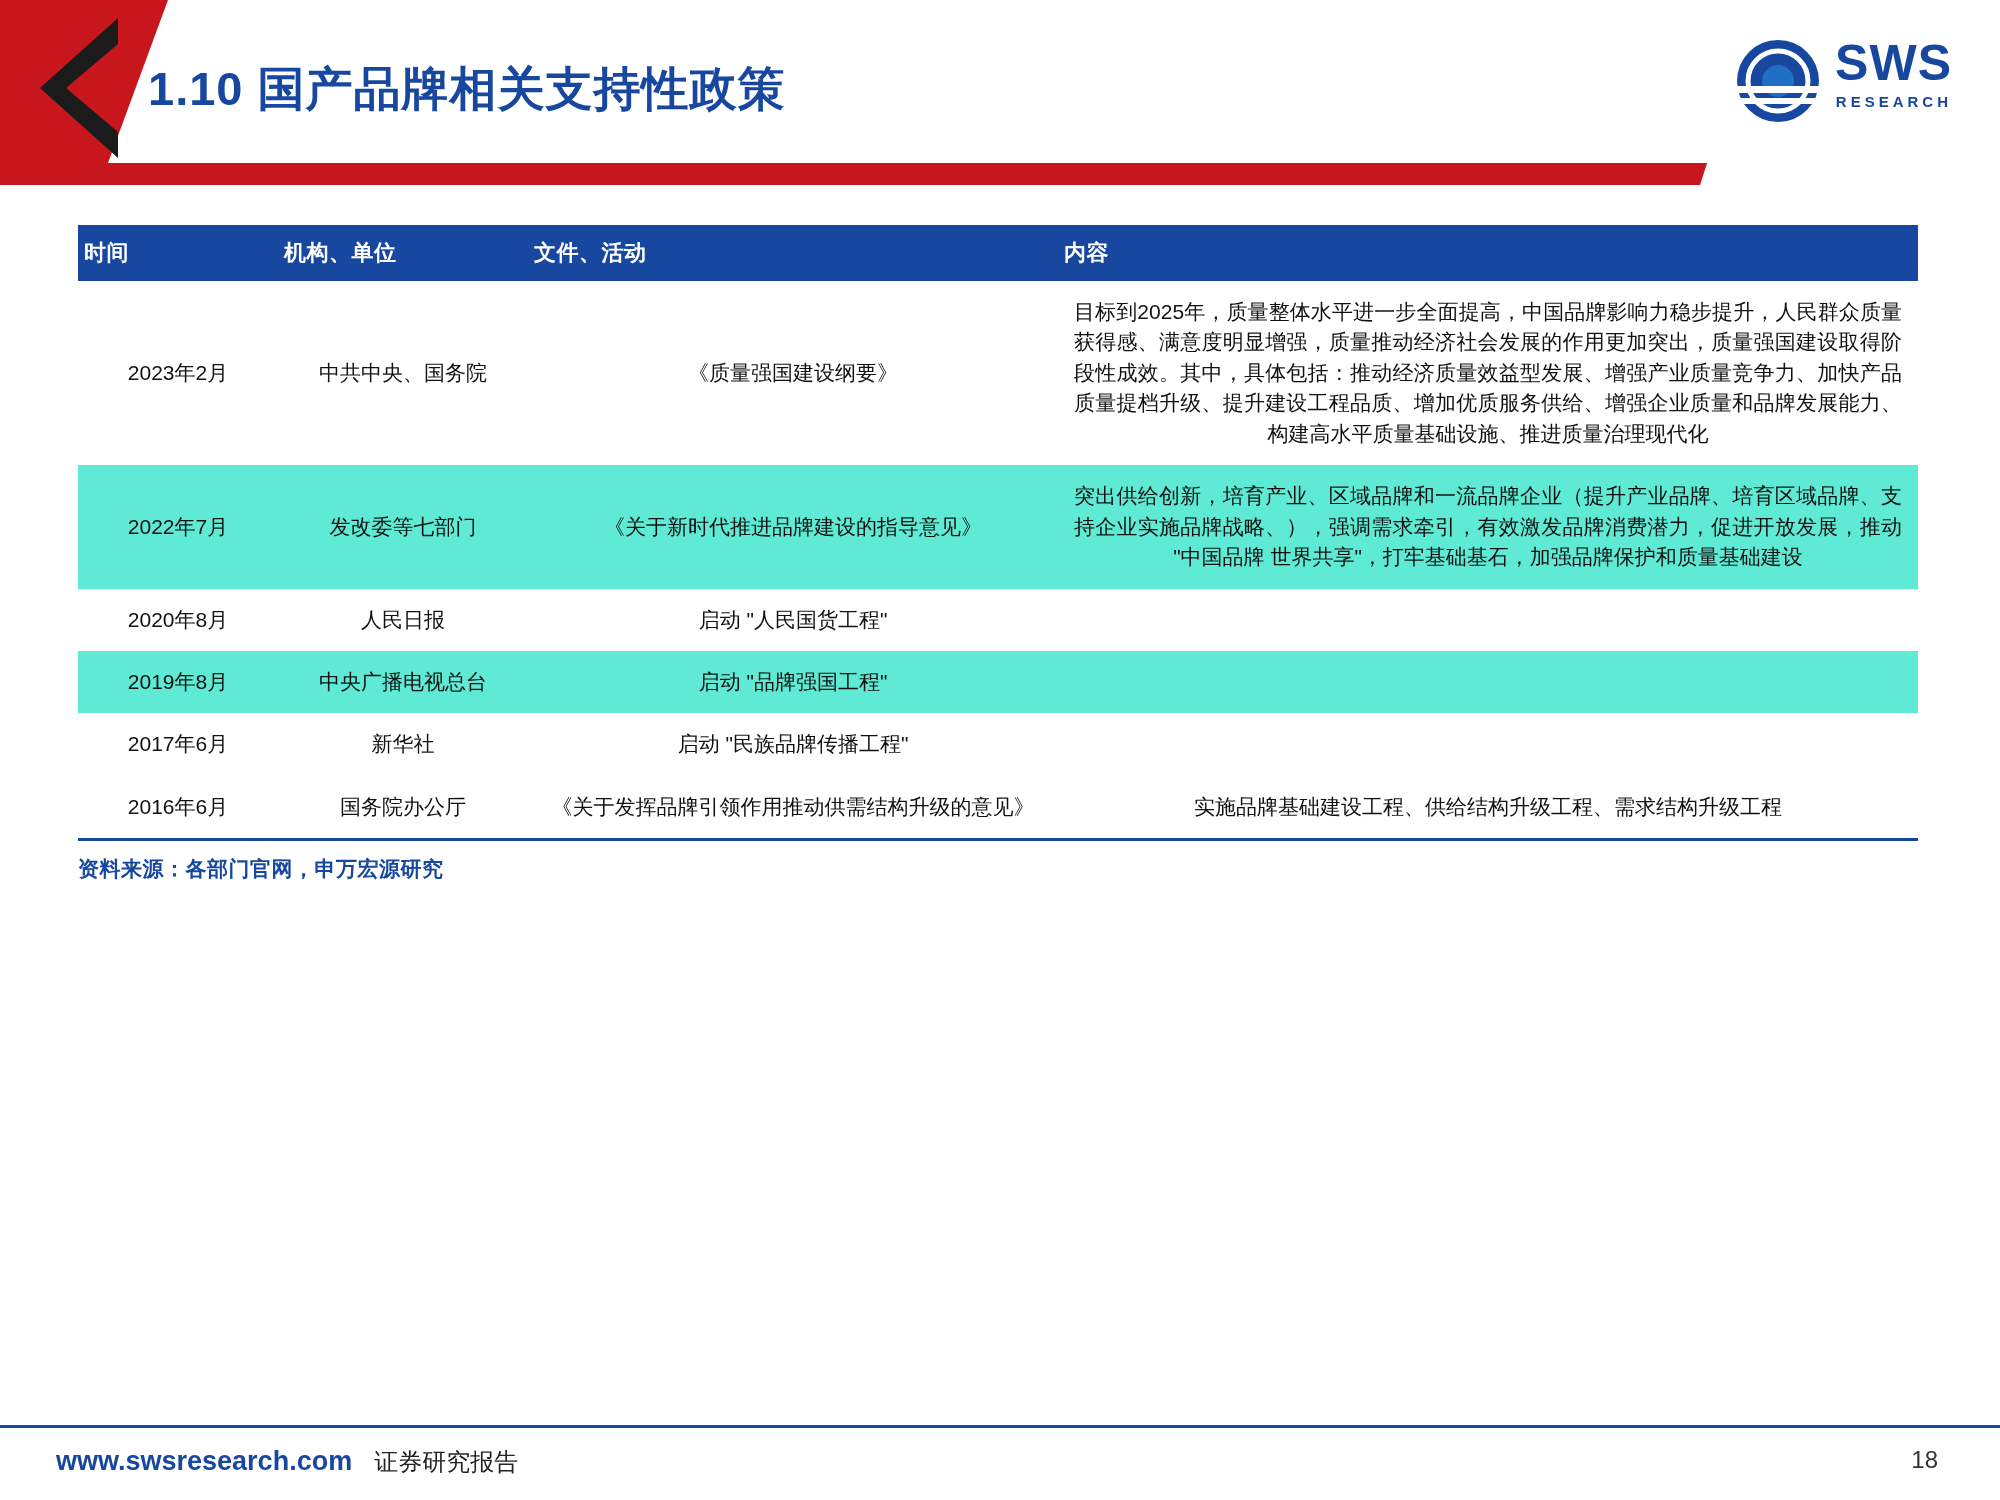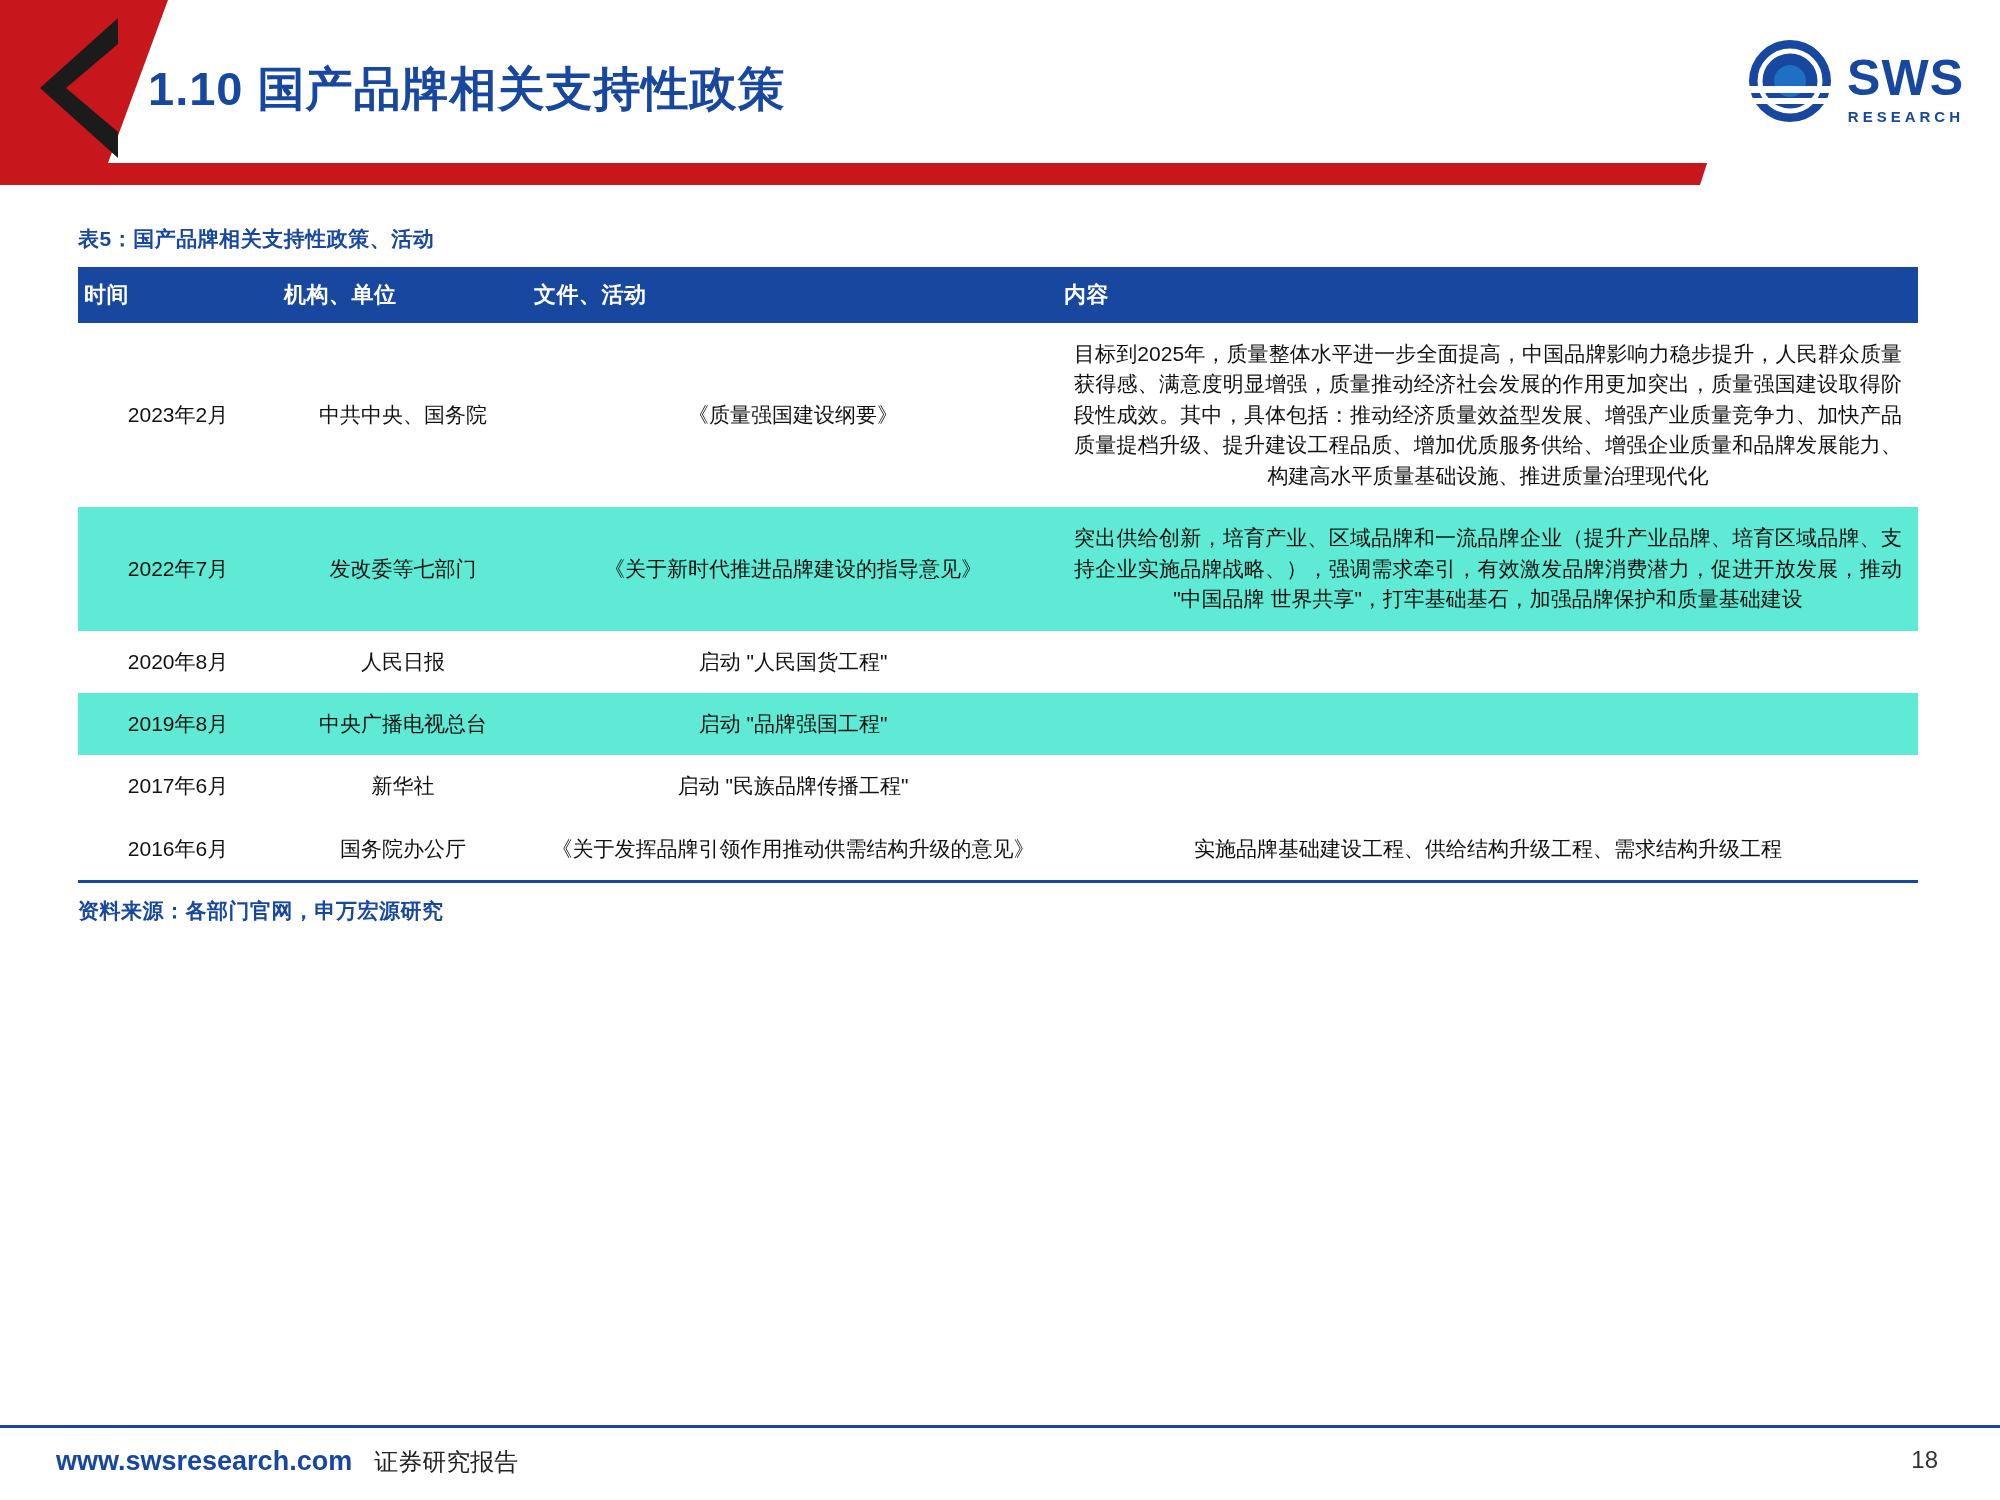--- a/index.html
+++ b/index.html
@@ -52,23 +52,23 @@
     left: 148px;
     font-size: 47px;
     font-weight: bold;
     color: #17479e;
     letter-spacing: 1px;
     white-space: nowrap;
   }
   .logo {
     position: absolute;
     top: 38px;
-    right: 84px;
+    right: 96px;
     display: flex;
-    align-items: flex-end;
+    align-items: flex-start;
     gap: 14px;
   }
   .logo-mark {
     width: 86px;
     height: 86px;
     position: relative;
   }
   .logo-text {
     display: flex;
     flex-direction: column;
@@ -211,21 +211,20 @@
     </div>
     <div class="logo-text">
       <span class="logo-sws">SWS</span>
       <span class="logo-research">RESEARCH</span>
     </div>
   </div>
 </div>
 
 <div class="content">
 
-  <div class="table-caption">表5：国产品牌相关支持性政策、活动</div>
 
   <table class="policy">
     <colgroup>
       <col class="col-time">
       <col class="col-org">
       <col class="col-doc">
       <col class="col-desc">
     </colgroup>
     <thead>
       <tr>

